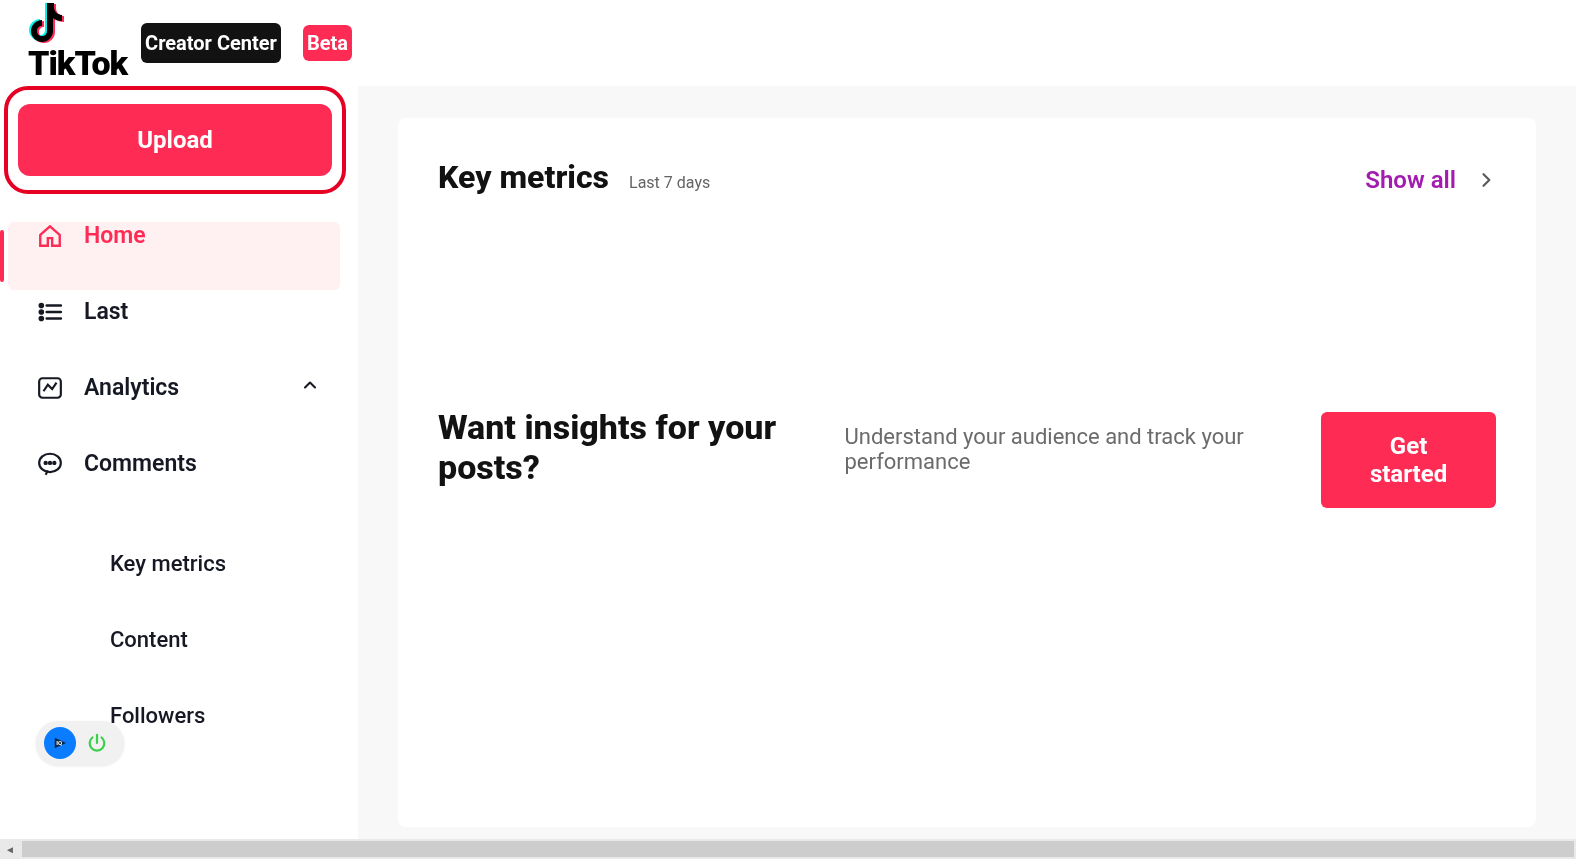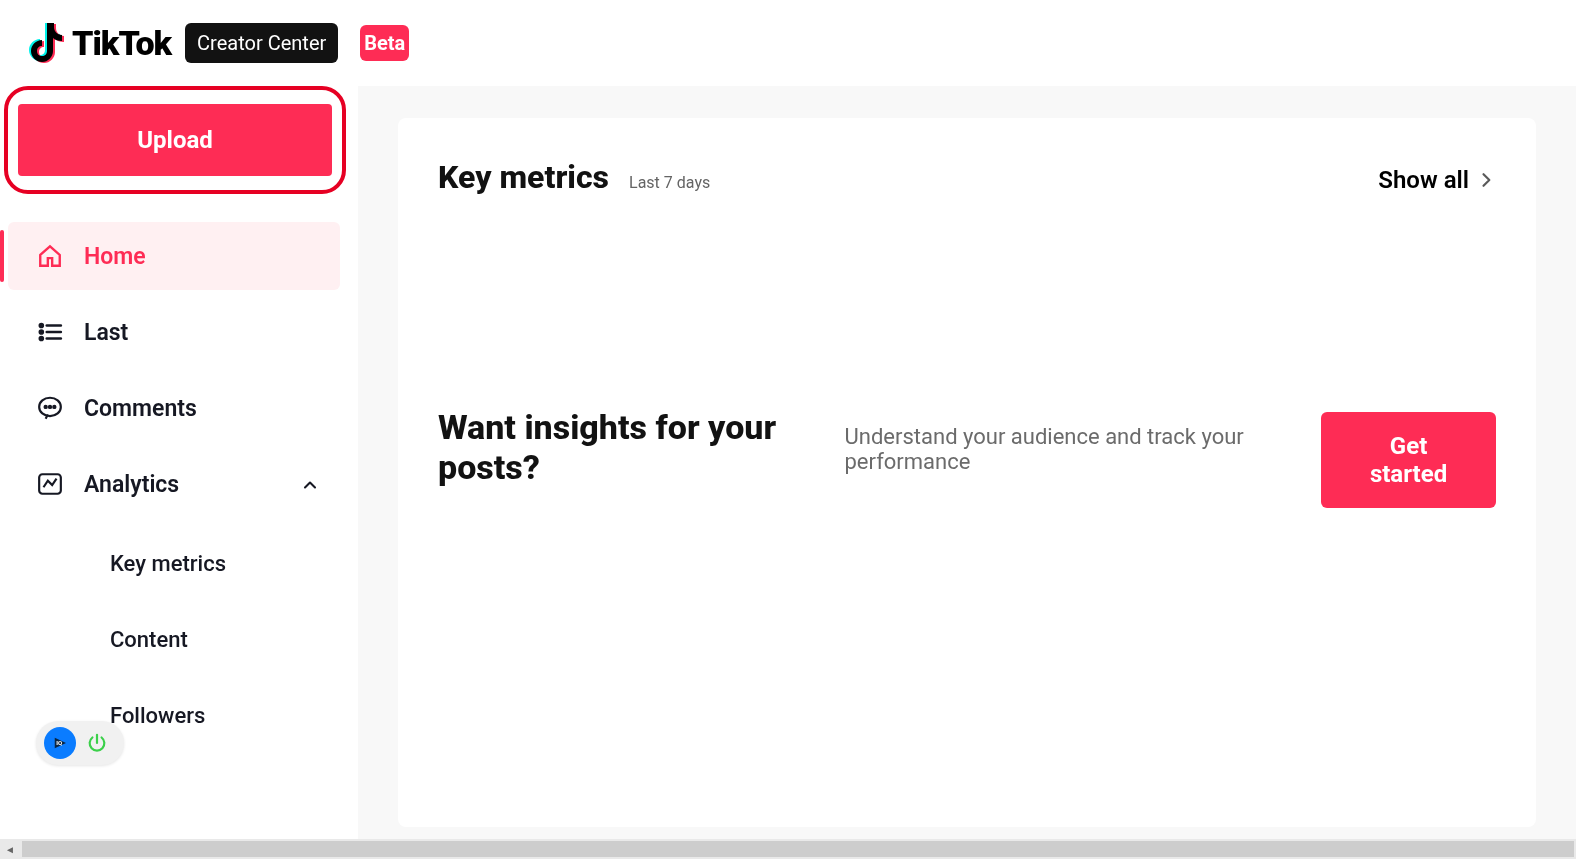--- a/index.html
+++ b/index.html
@@ -19,34 +19,35 @@
       height: 86px;
       display: flex;
       align-items: center;
       padding-left: 28px;
       gap: 14px;
       background: #fff;
     }
     .tiktok-logo {
       display: flex;
       align-items: flex-start;
-      gap: 8px;
+      gap: 0;
+      flex-direction: column;
     }
     .tiktok-logo-text {
       font-size: 34px;
       font-weight: 900;
       color: #000;
       letter-spacing: -1px;
     }
     .creator-center-badge {
       background: #121212;
       color: #fff;
-      font-weight: 400;
+      font-weight: 700;
       font-size: 20px;
-      padding: 8px 12px;
+      padding: 8px 4px;
       border-radius: 6px;
     }
     .beta-badge {
       background: #fe2c55;
       color: #fff;
       font-weight: 700;
       font-size: 20px;
       padding: 6px 4px;
       border-radius: 6px;
       margin-left: 8px;
@@ -69,33 +70,32 @@
       margin: 0 4px 12px 4px;
     }
     .upload-button {
       background: #fe2c55;
       color: #fff;
       font-weight: 700;
       font-size: 24px;
       width: 100%;
       height: 72px;
       border: none;
-      border-radius: 4px;
+      border-radius: 12px;
       cursor: pointer;
       display: flex;
       align-items: center;
       justify-content: center;
     }
     .nav-list {
       list-style: none;
       padding-top: 8px;
     }
     .nav-item {
       display: flex;
-      align-items: center;
       height: 68px;
       padding: 0 20px 0 28px;
       gap: 20px;
       font-size: 23px;
       font-weight: 600;
       color: #161823;
       cursor: pointer;
       border-radius: 6px;
       margin: 8px 10px 8px 8px;
       position: relative;
@@ -166,24 +166,24 @@
       color: #121212;
     }
     .card-subtitle {
       font-size: 16px;
       color: #646464;
     }
     .show-all {
       margin-left: auto;
       display: flex;
       align-items: center;
-      gap: 7px;
+      gap: 20px;
       font-size: 24px;
       font-weight: 600;
-      color: #000000;
+      color: #a21caf;
       cursor: pointer;
     }
     .empty-state {
       display: flex;
       flex-direction: row;
       align-items: center;
       margin-top: 190px;
       gap: 24px;
     }
     .empty-title {
@@ -300,43 +300,43 @@
             <circle cx="4" cy="18" r="1.4" fill="#161823"></circle>
             <line x1="9" y1="18" x2="22" y2="18"></line>
           </svg>
         </span>
         <span class="nav-label">Last</span>
       </li>
 
       <li class="nav-item">
         <span class="nav-icon">
           <svg width="26" height="26" viewBox="0 0 24 24" fill="none" stroke="#161823" stroke-width="2">
+            <rect x="2" y="3" width="20" height="18" rx="3"></rect>
+            <polyline points="6,15 10,9 14,13 18,7"></polyline>
+          </svg>
+        </span>
+        <span class="nav-label">Analytics</span>
+        <span class="chevron">
+          <svg width="20" height="20" viewBox="0 0 24 24" fill="none" stroke="#161823" stroke-width="2.5" stroke-linecap="round" stroke-linejoin="round">
+            <polyline points="6 15 12 9 18 15"></polyline>
+          </svg>
+        </span>
+      </li>
+
+      <li class="nav-item">
+        <span class="nav-icon">
+          <svg width="26" height="26" viewBox="0 0 24 24" fill="none" stroke="#161823" stroke-width="2">
             <ellipse cx="12" cy="11" rx="10" ry="8.5"></ellipse>
             <path d="M8 22 L10 18"></path>
             <circle cx="8" cy="11" r="1" fill="#161823"></circle>
             <circle cx="12" cy="11" r="1" fill="#161823"></circle>
             <circle cx="16" cy="11" r="1" fill="#161823"></circle>
           </svg>
         </span>
         <span class="nav-label">Comments</span>
-      </li>
-
-      <li class="nav-item">
-        <span class="nav-icon">
-          <svg width="26" height="26" viewBox="0 0 24 24" fill="none" stroke="#161823" stroke-width="2">
-            <rect x="2" y="3" width="20" height="18" rx="3"></rect>
-            <polyline points="6,15 10,9 14,13 18,7"></polyline>
-          </svg>
-        </span>
-        <span class="nav-label">Analytics</span>
-        <span class="chevron">
-          <svg width="20" height="20" viewBox="0 0 24 24" fill="none" stroke="#161823" stroke-width="2.5" stroke-linecap="round" stroke-linejoin="round">
-            <polyline points="6 15 12 9 18 15"></polyline>
-          </svg>
-        </span>
       </li>
     </ul>
 
     <ul class="sub-nav-list">
       <li class="sub-nav-item">
         <span>Key metrics</span>
       </li>
       <li class="sub-nav-item">
         <span>Content</span>
       </li>

